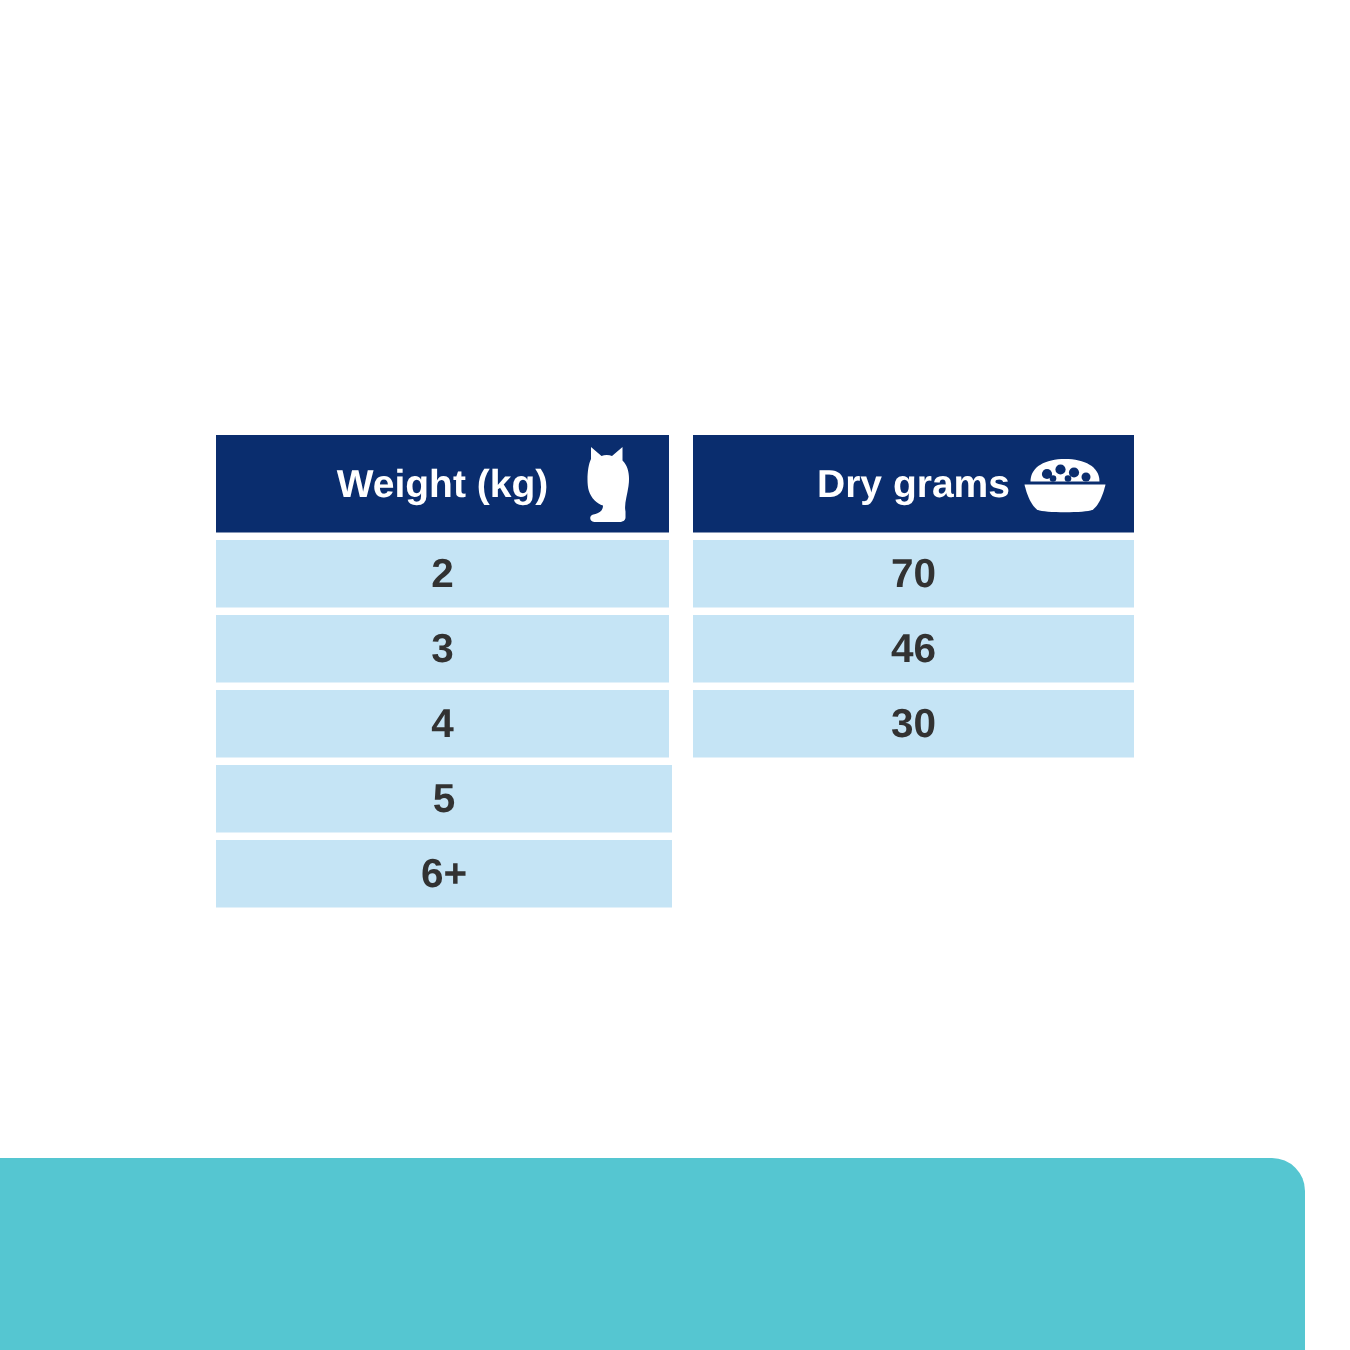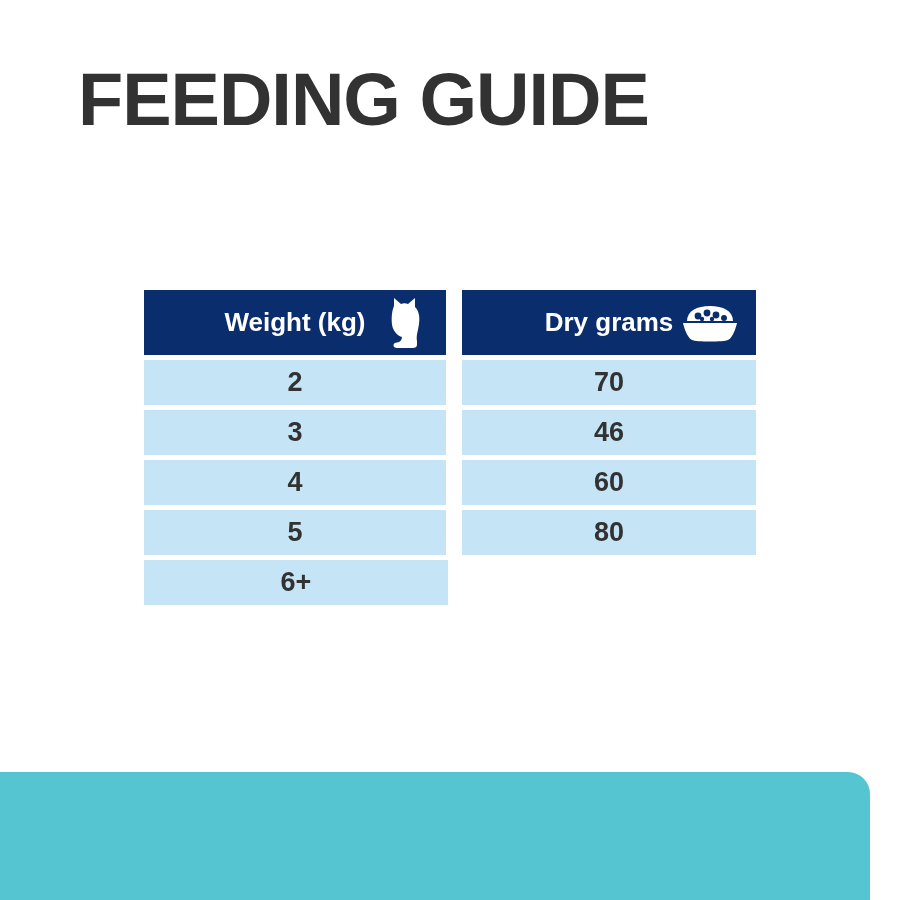--- a/index.html
+++ b/index.html
@@ -106,21 +106,20 @@
     height: 128px;
     background: #55c6d1;
     border-top-right-radius: 22px;
   }
 </style>
 </head>
 <body>
 
 <div class="page">
 
-  <div class="title">FEEDING GUIDE</div>
 
   <div class="table">
 
     <div class="row header">
       <div class="cell col-weight">
         <span class="label">
           <span>Weight</span>
           <span class="kg">(kg)</span>
         </span>
         <span class="header-icon cat">
@@ -150,25 +149,24 @@
     <div class="row data">
       <div class="cell col-weight">2</div>
       <div class="cell col-dry">70</div>
     </div>
     <div class="row data">
       <div class="cell col-weight">3</div>
       <div class="cell col-dry">46</div>
     </div>
     <div class="row data">
       <div class="cell col-weight">4</div>
-      <div class="cell col-dry">60</div>
+      <div class="cell col-dry">30</div>
     </div>
     <div class="row data">
       <div class="cell col-weight">5</div>
-      <div class="cell col-dry">80</div>
     </div>
     <div class="row data">
       <div class="cell col-weight">6+</div>
     </div>
 
   </div>
 
   <div class="bottom-panel"></div>
 
 </div>

